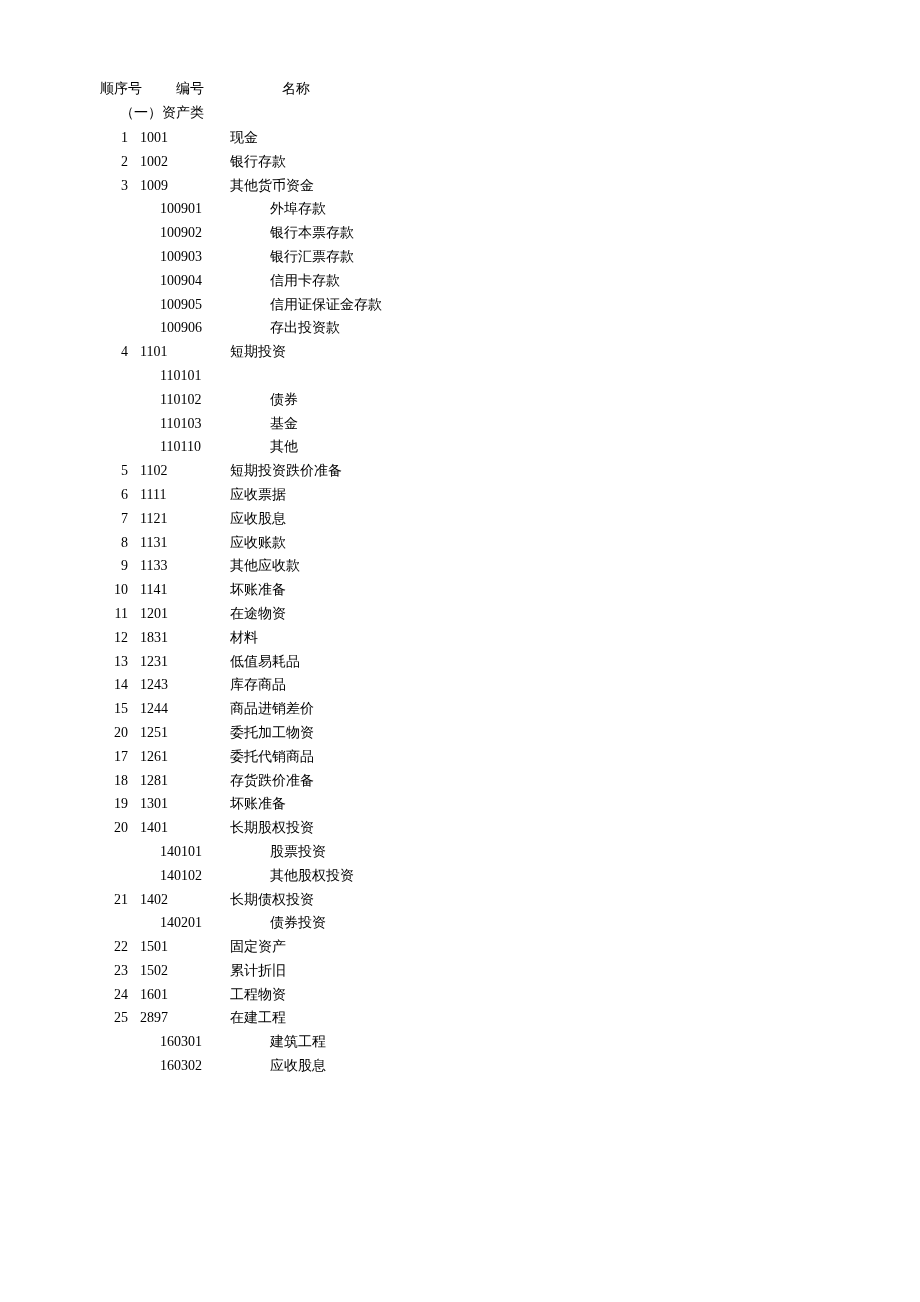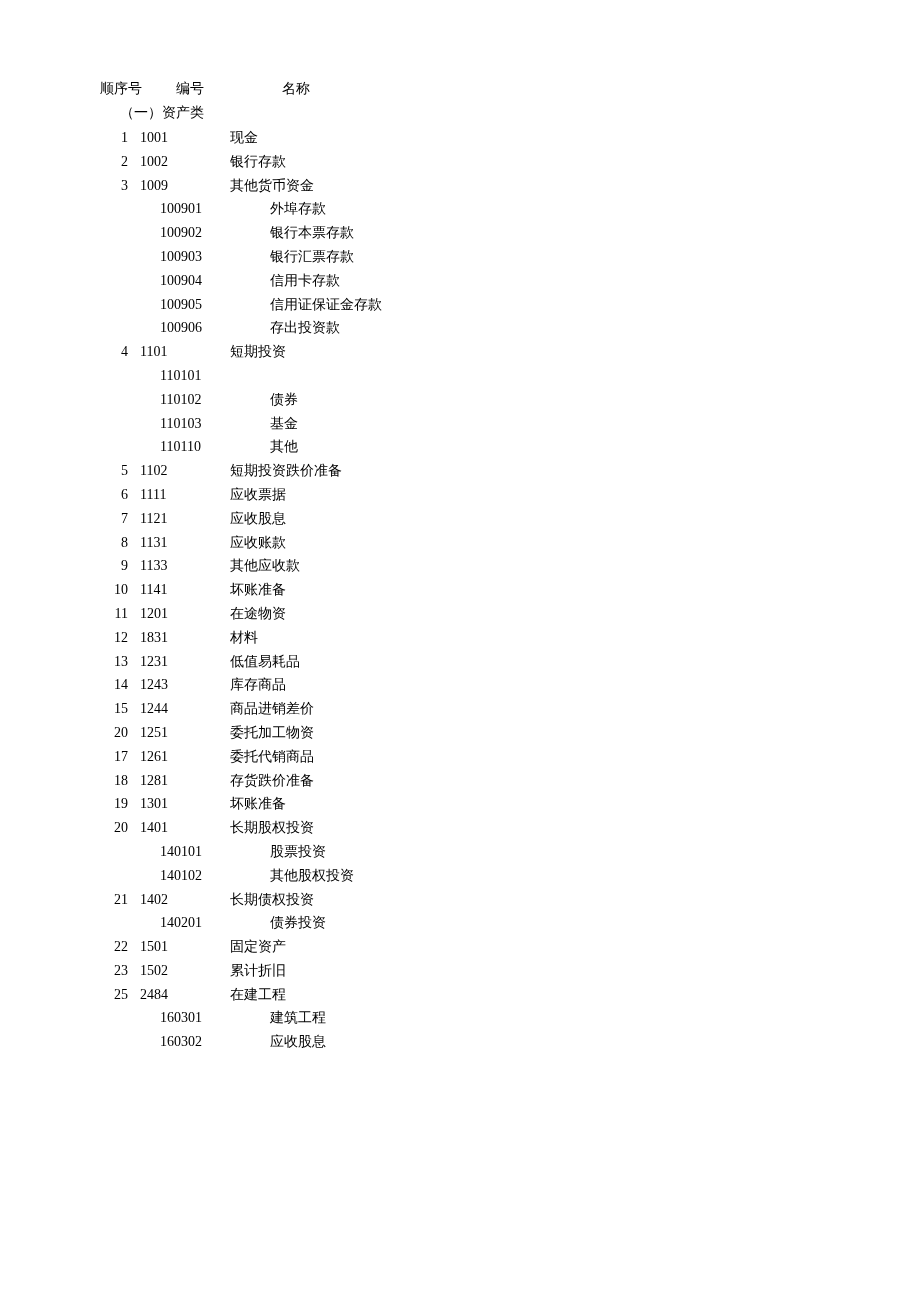--- a/index.html
+++ b/index.html
@@ -263,22 +263,27 @@
       <span class="seq">22</span>
       <span class="code">1501</span>
       <span class="name">固定资产</span>
     </div>
       <div class="data-row">
       <span class="seq">23</span>
       <span class="code">1502</span>
       <span class="name">累计折旧</span>
     </div>
       <div class="data-row">
+      <span class="seq">24</span>
+      <span class="code">1601</span>
+      <span class="name">工程物资</span>
+    </div>
+      <div class="data-row">
       <span class="seq">25</span>
-      <span class="code">2484</span>
+      <span class="code">2897</span>
       <span class="name">在建工程</span>
     </div>
       <div class="sub-row">
       <span class="seq"></span>
       <span class="code">160301</span>
       <span class="name">建筑工程</span>
     </div>
       <div class="sub-row">
       <span class="seq"></span>
       <span class="code">160302</span>

